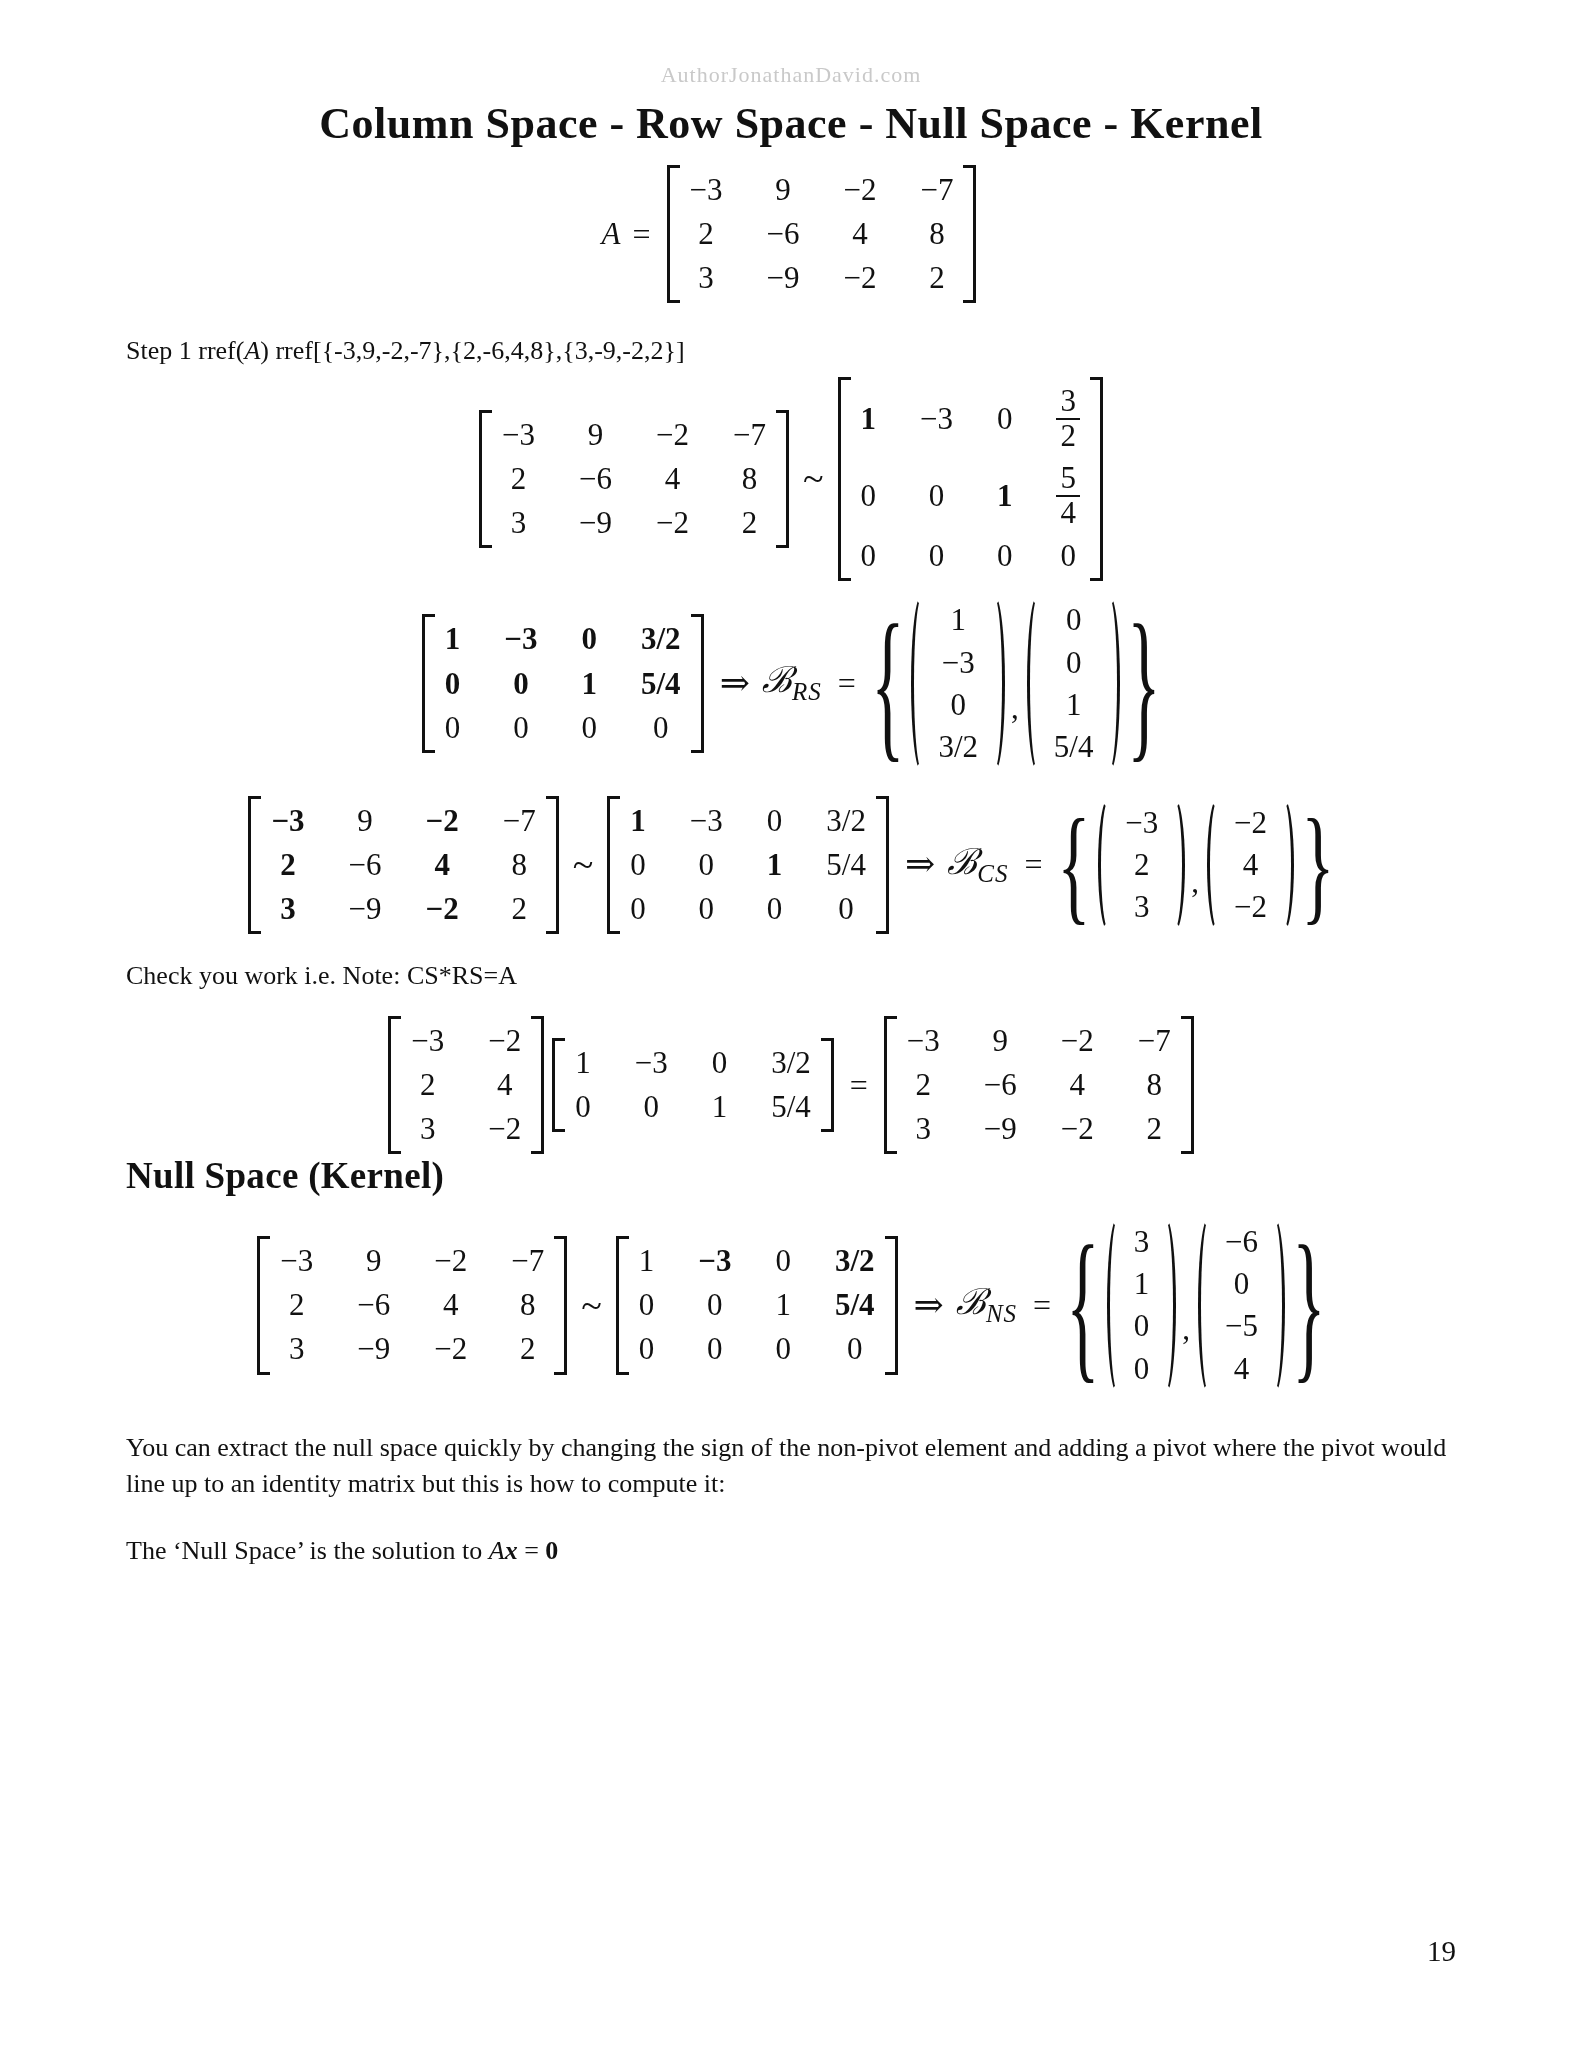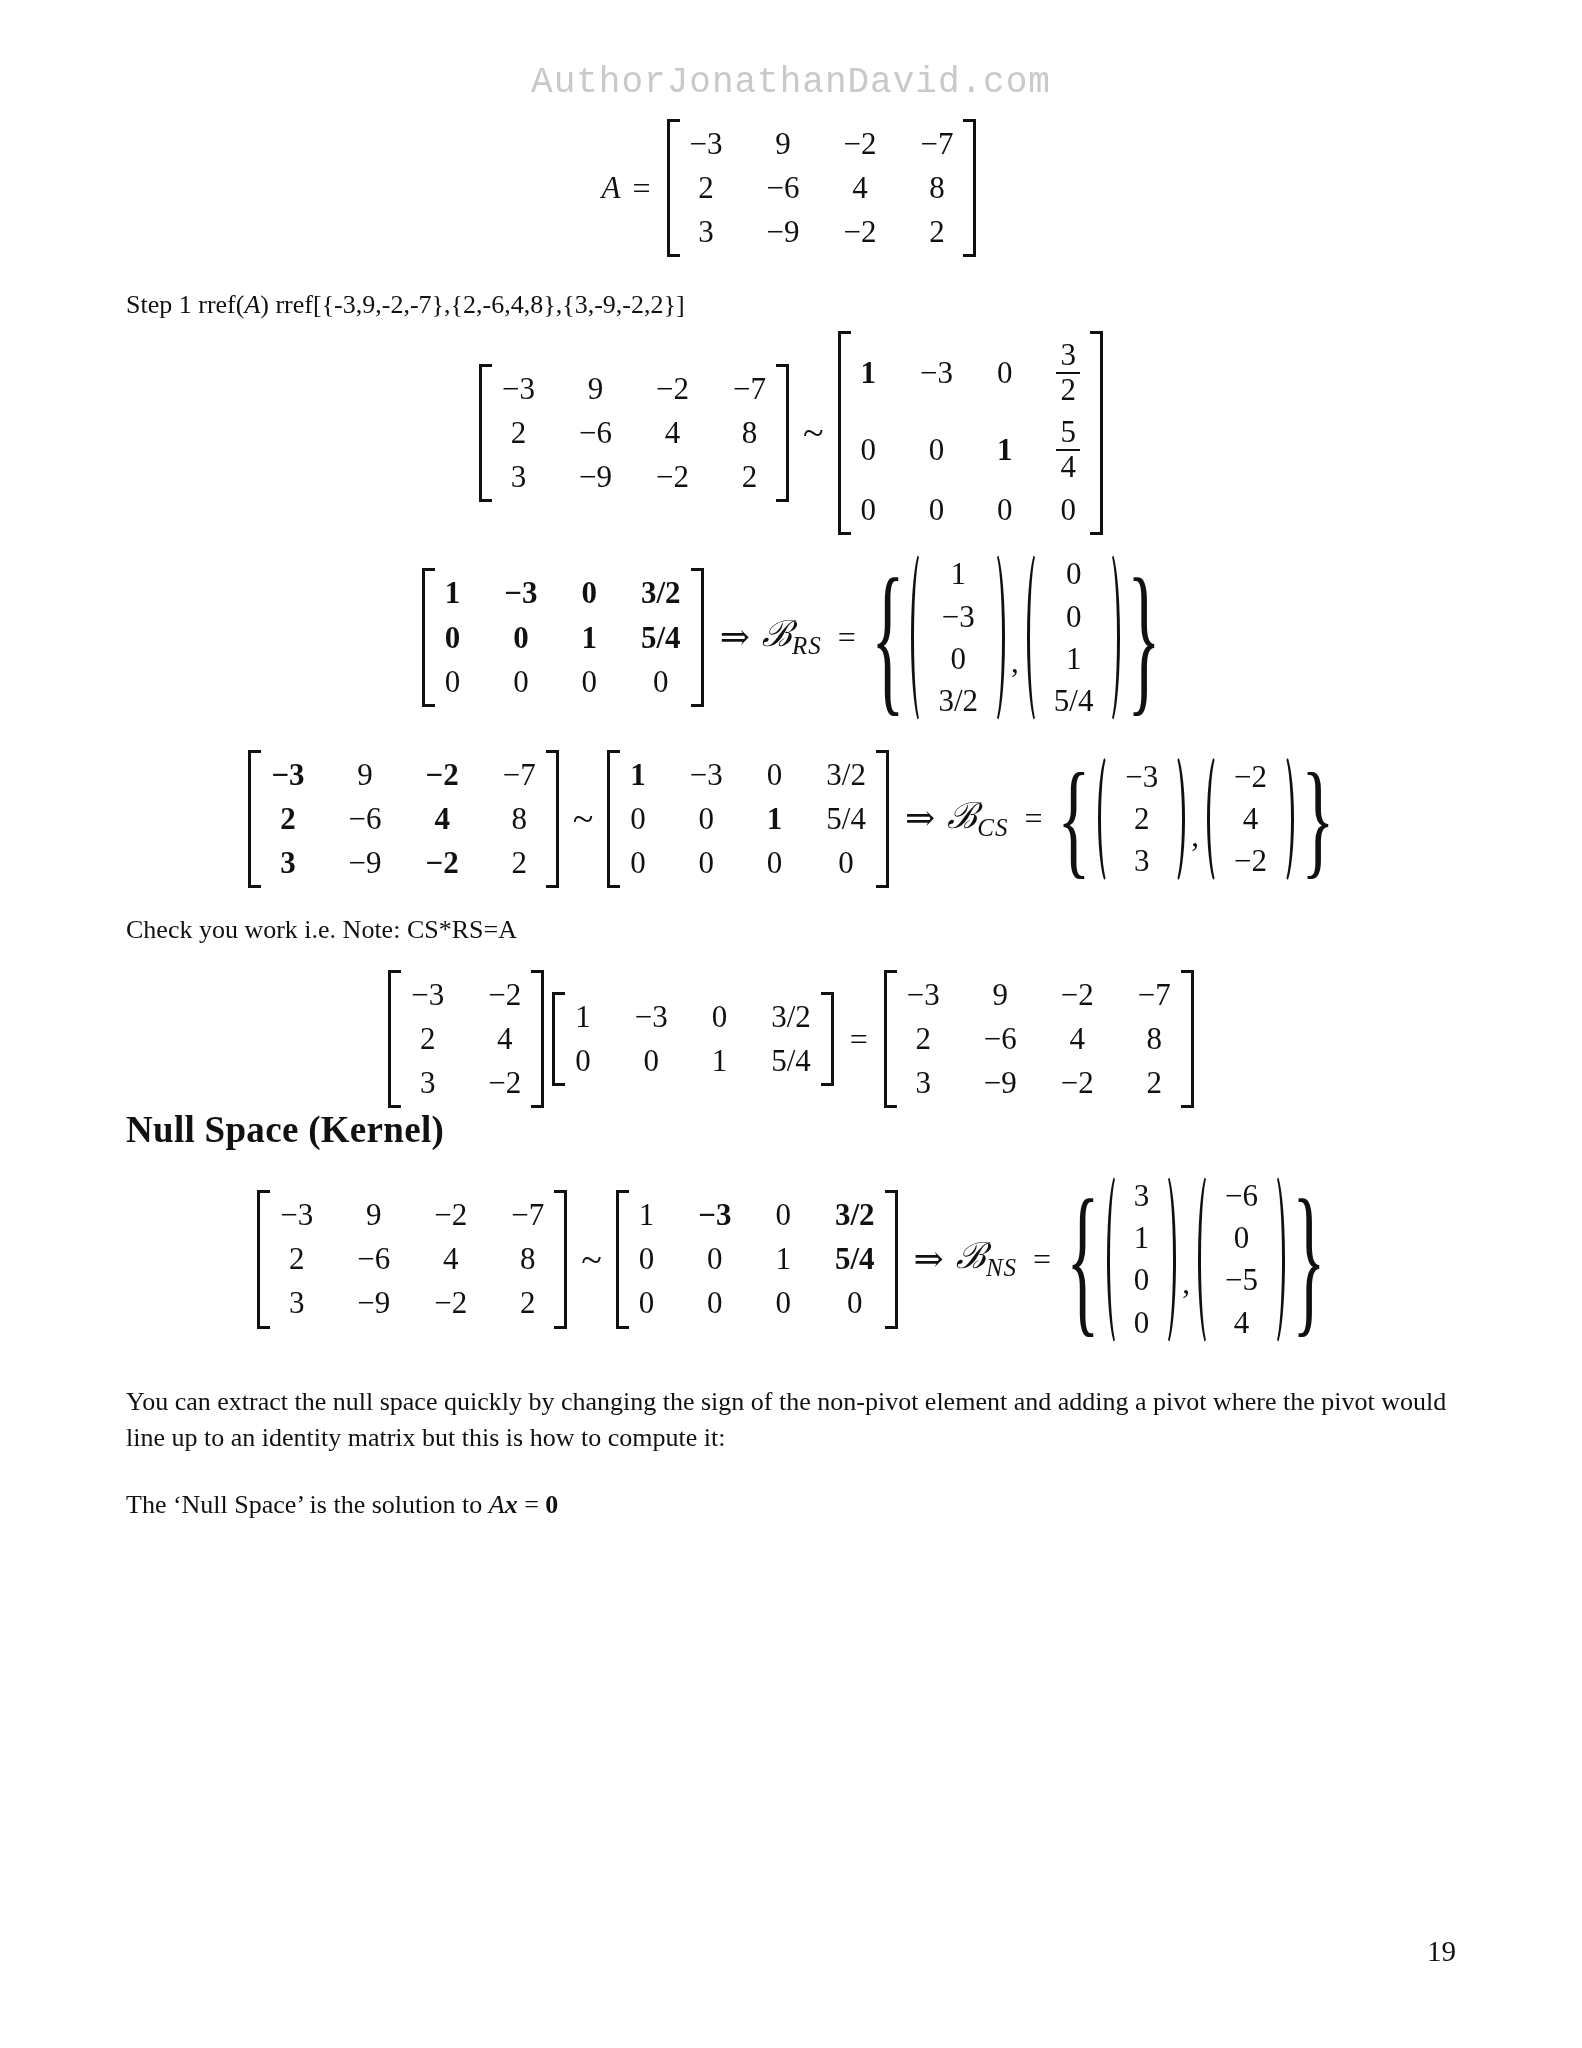--- a/index.html
+++ b/index.html
@@ -4,21 +4,21 @@
 <style>
   html,body{margin:0;padding:0;}
   body{
     width:1582px;height:2048px;background:#ffffff;color:#111111;
     font-family:"Liberation Serif","DejaVu Serif",serif;
     overflow:hidden;position:relative;
   }
   .page{padding:62px 126px 0 126px;}
 
   .watermark{
-    text-align:center;font-size:36px;color:#c9c9c9;letter-spacing:1px;font-family:Liberation Mono, monospace;
+    text-align:center;font-size:22px;color:#c9c9c9;letter-spacing:1px;
   }
   h1.title{
     text-align:center;font-size:44px;font-weight:700;margin:10px 0 0 0;
     letter-spacing:0.5px;
   }
   h2.section{
     font-size:37px;font-weight:700;margin:0;letter-spacing:0.3px;
   }
 
   .equation{
@@ -87,20 +87,21 @@
     position:absolute;right:126px;top:1935px;font-size:29px;
   }
 </style>
 </head>
 <body>
 
 <div class="page">
 
   <div class="watermark">AuthorJonathanDavid.com</div>
 
+  <h1 class="title">Column Space - Row Space - Null Space - Kernel</h1>
 
   <div class="equation eq-a">
     <span class="mvar">A</span>
     <span class="op eqop">=</span>
     <div class="matrix bracket">
         <div class="mgrid" style="grid-template-columns: repeat(4, auto);">
           <span class="mcell">−3</span>
           <span class="mcell">9</span>
           <span class="mcell">−2</span>
           <span class="mcell">−7</span>

